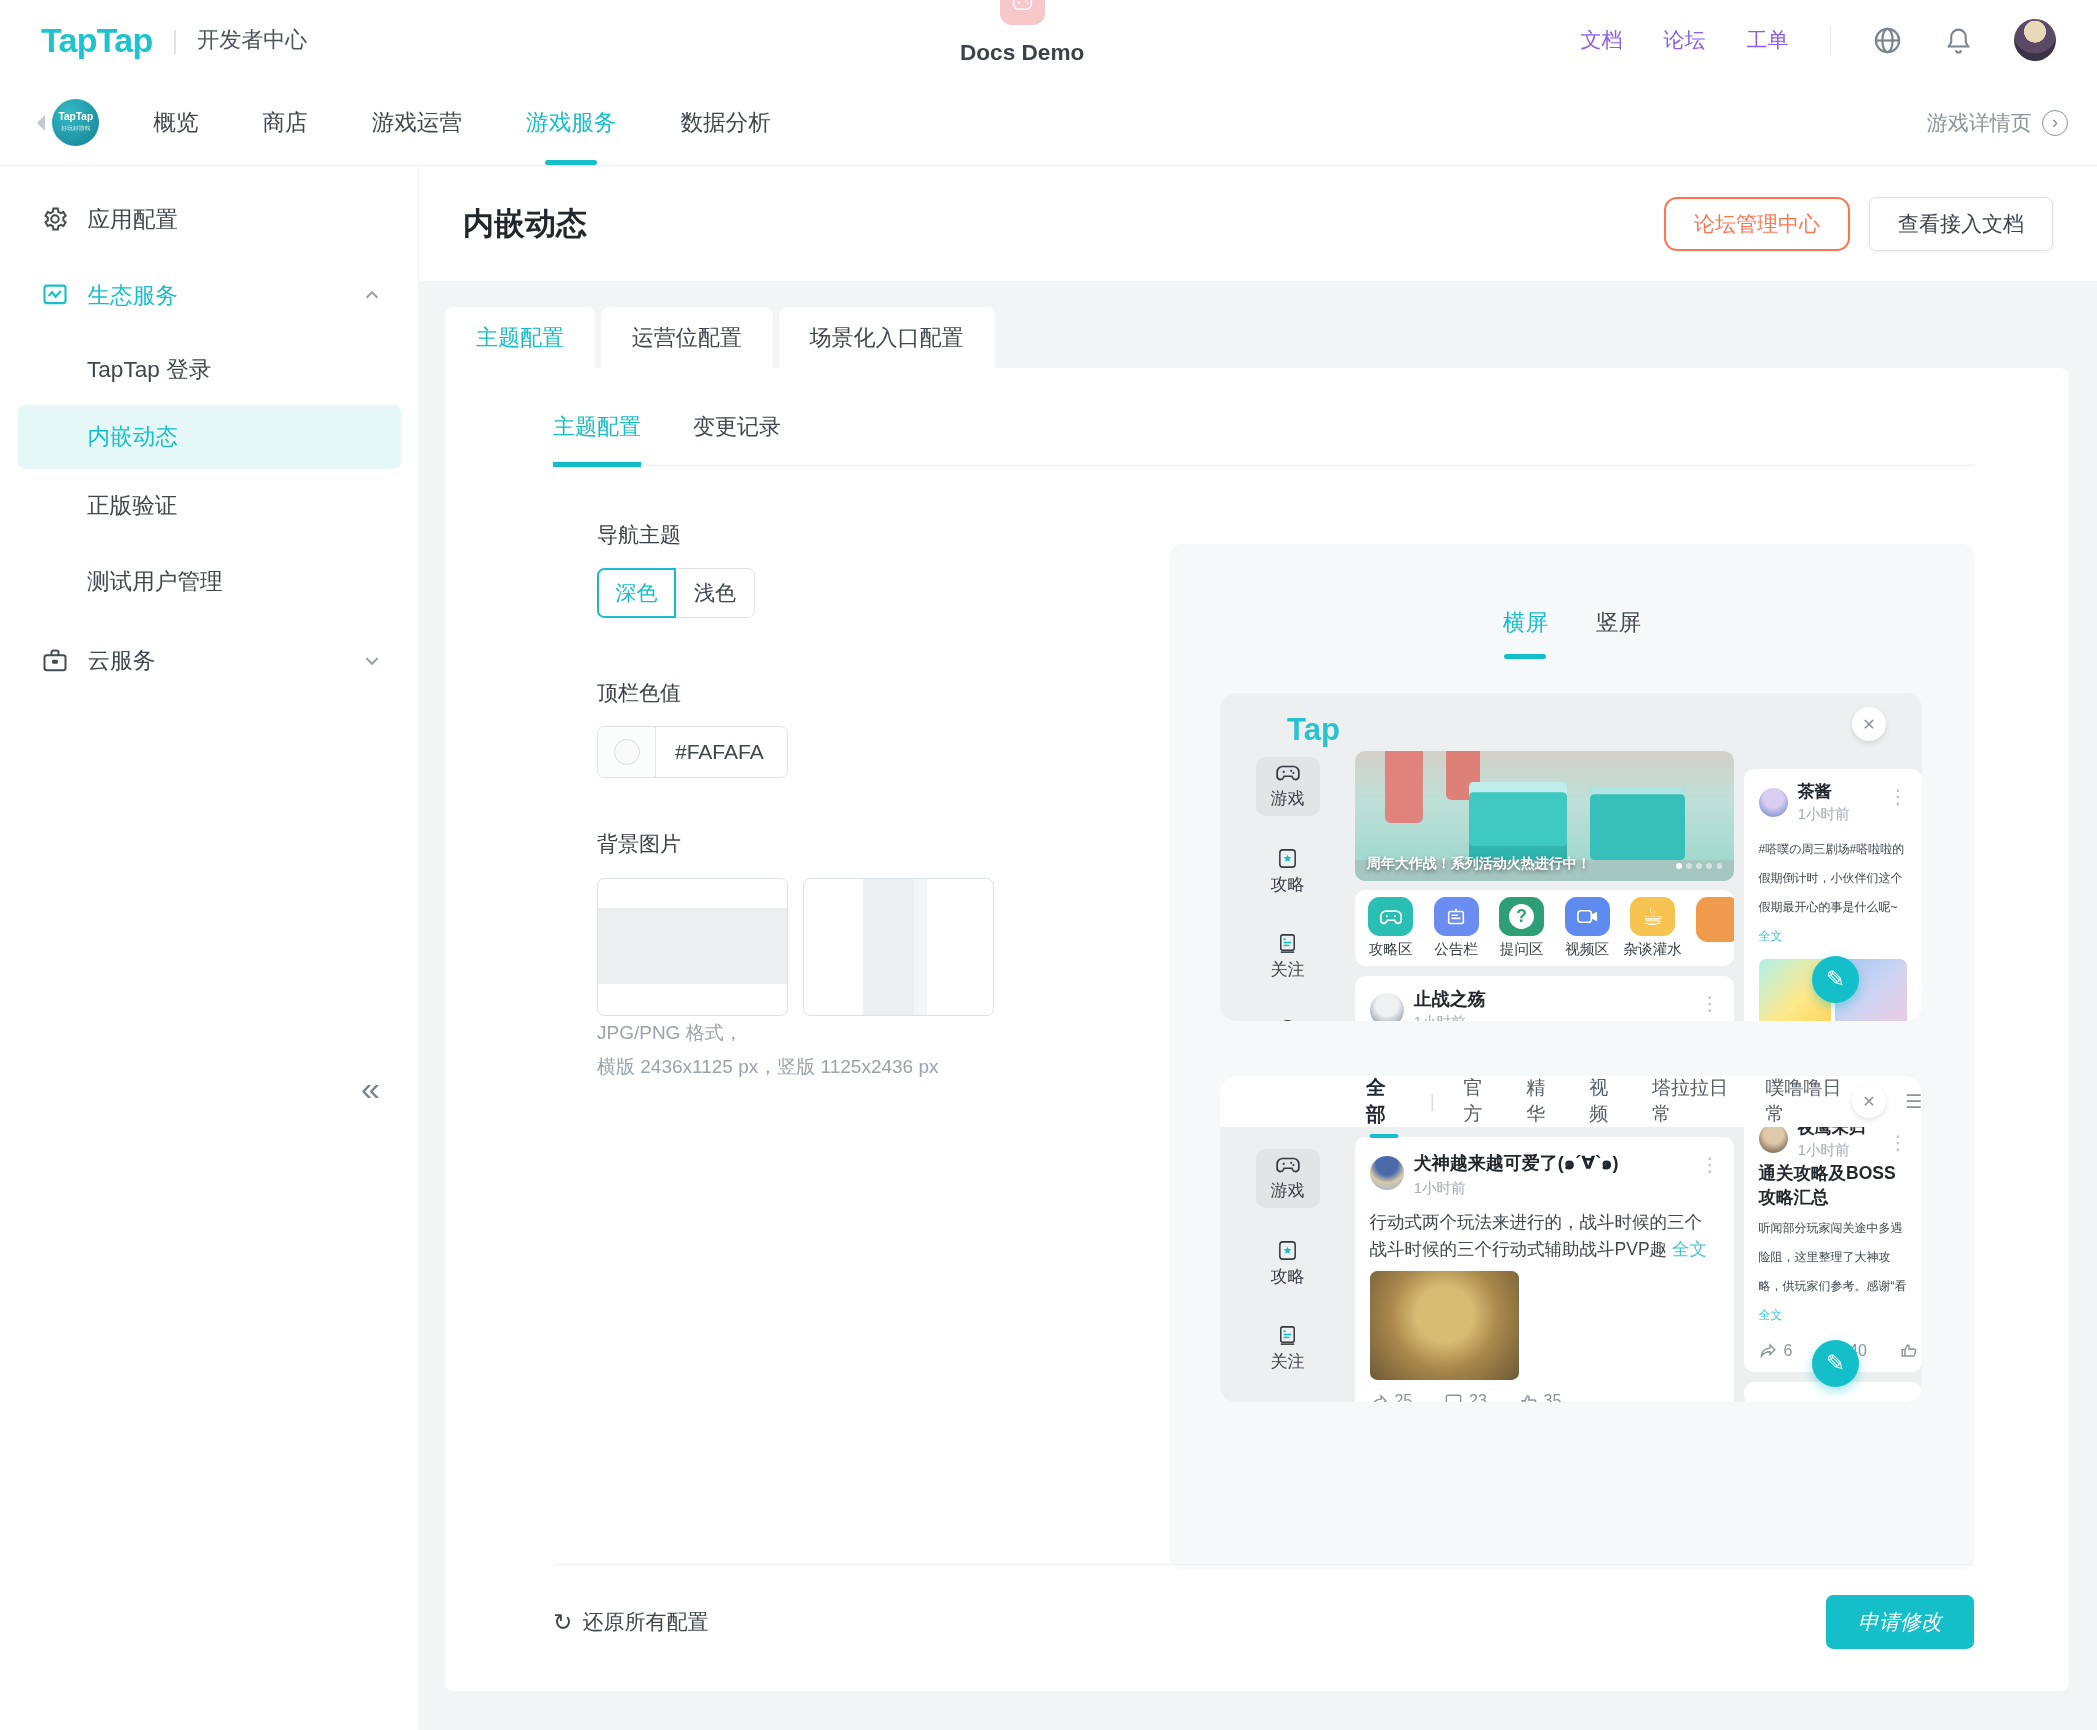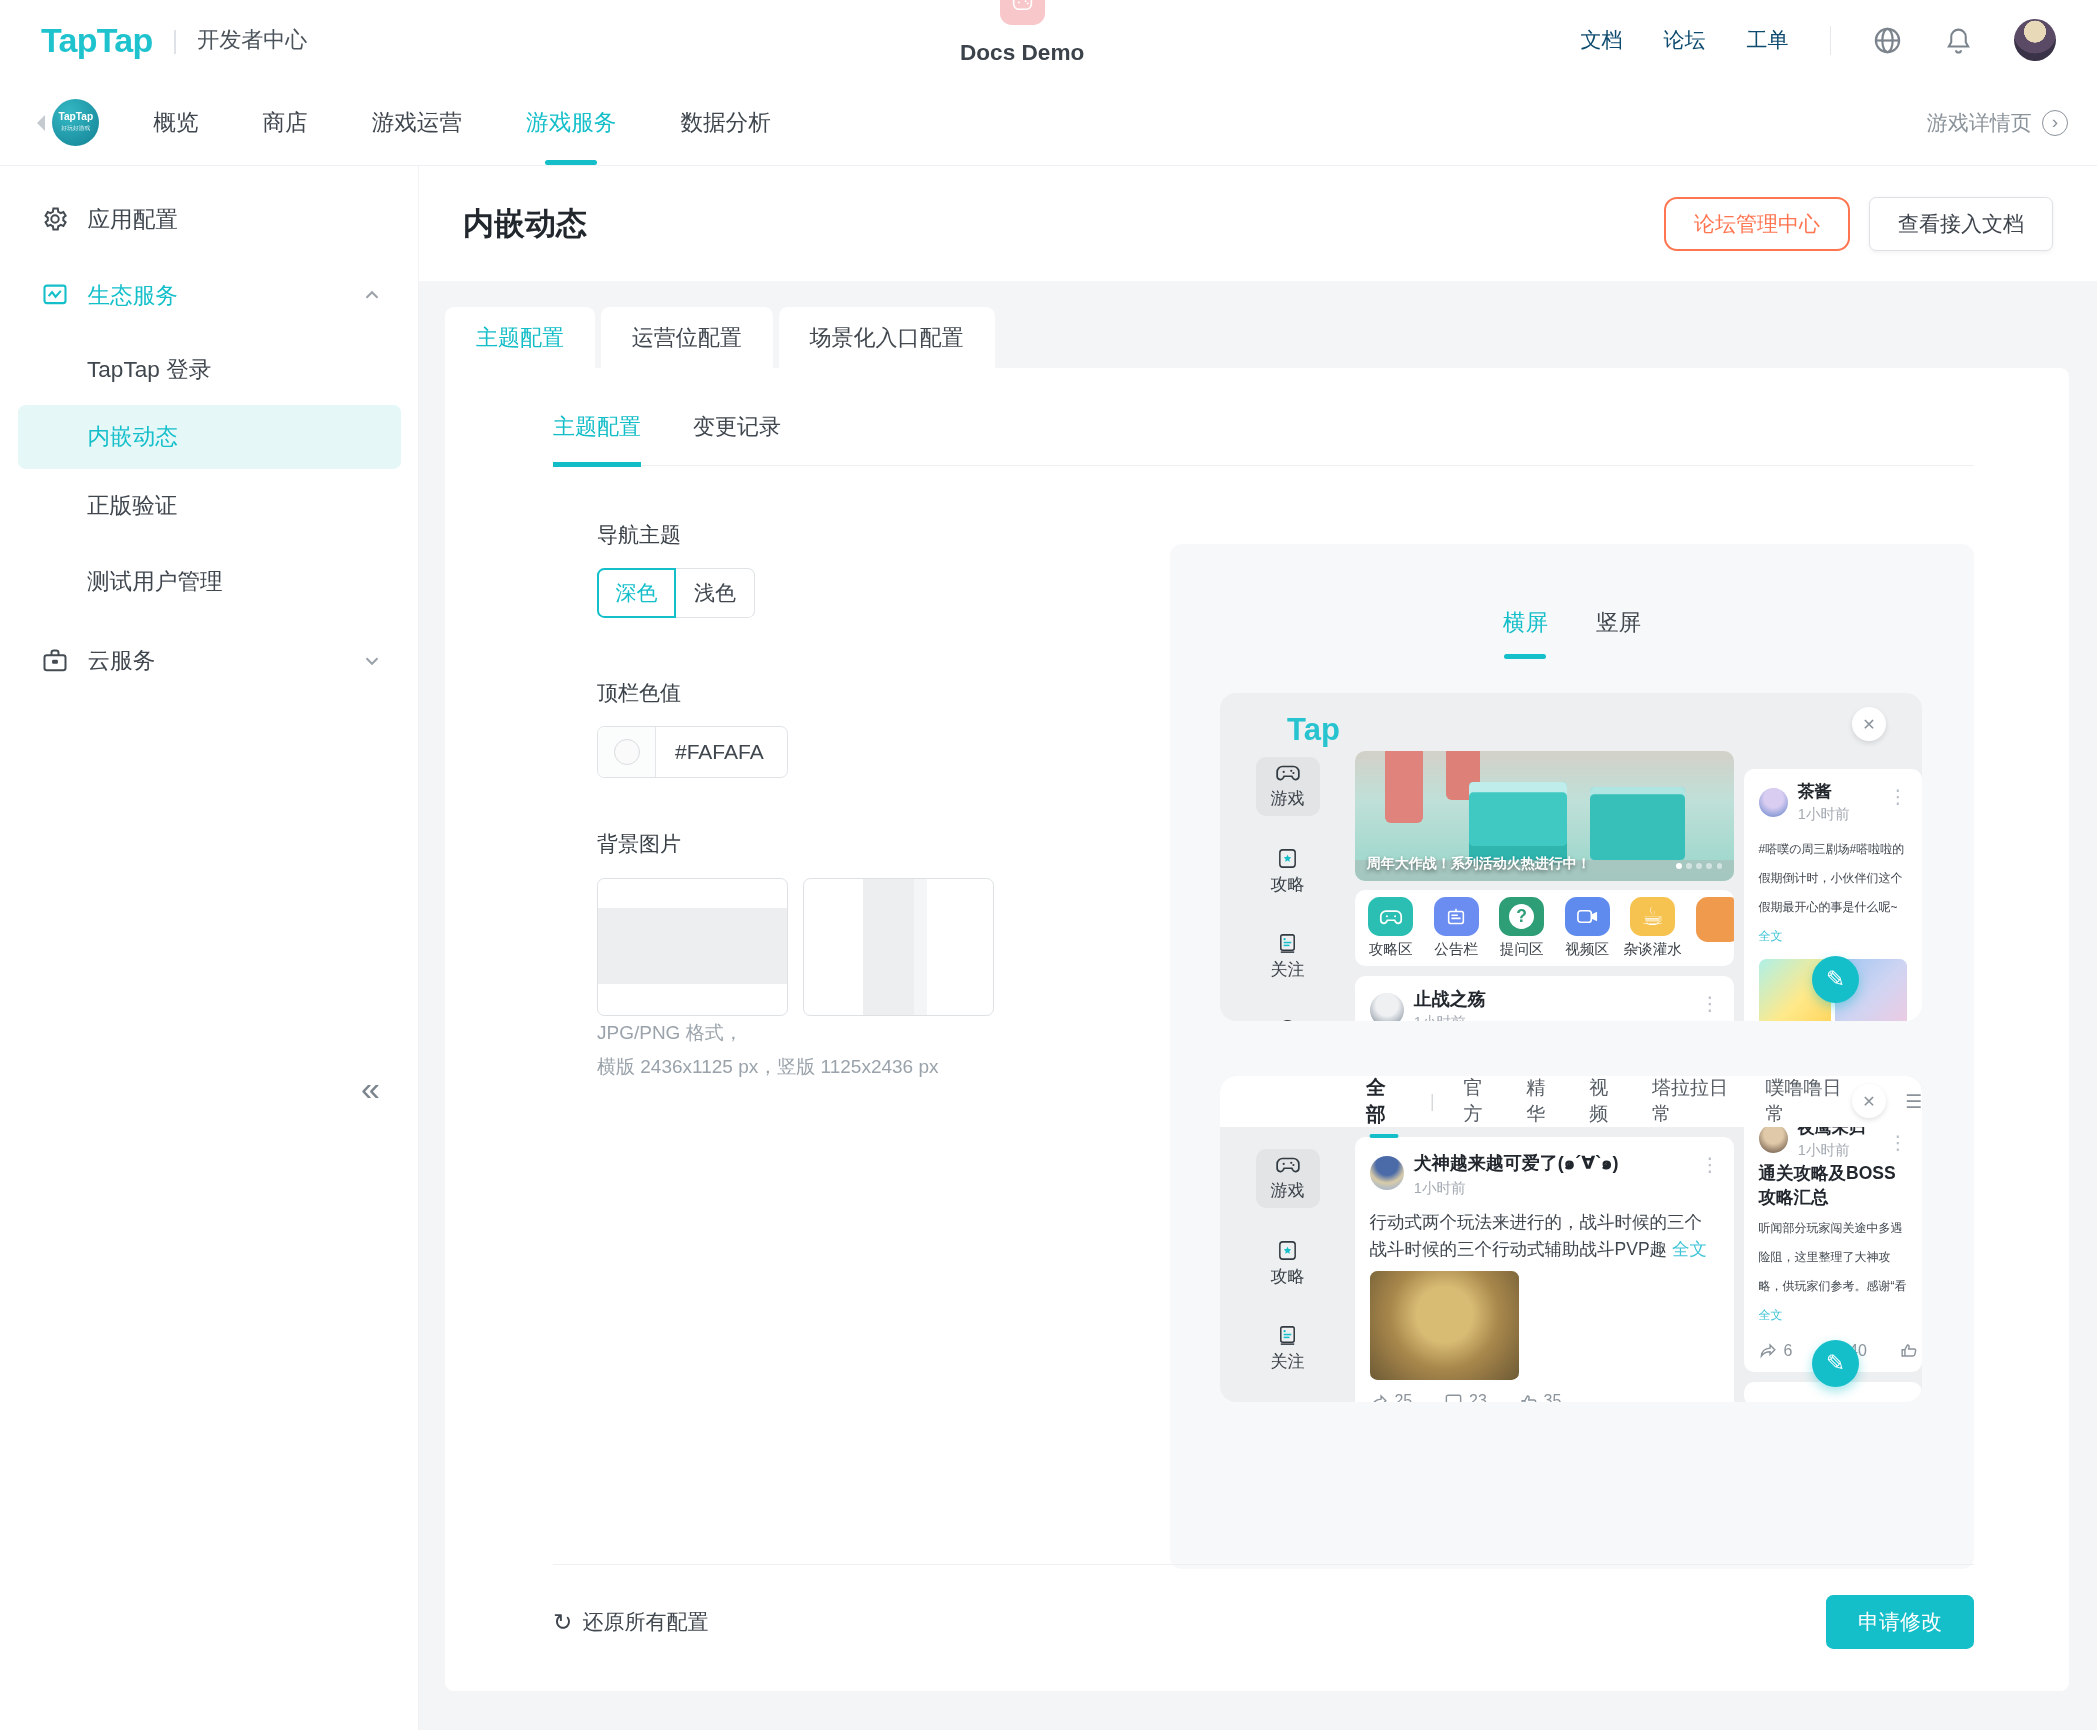--- a/index.html
+++ b/index.html
@@ -6,21 +6,21 @@
   html,body { width:2097px; height:1730px; overflow:hidden; background:#fff;
     font-family:"Liberation Sans","DejaVu Sans",sans-serif; color:#3a4148; }
   .hdr { height:80px; display:flex; align-items:center; padding:0 41px; position:relative; background:#fff; }
   .brand { font-size:34px; font-weight:bold; color:#1fc3ce; letter-spacing:-0.7px; }
   .hdr-sep { color:#dfe3e7; font-size:25px; margin:0 19px; }
   .hdr-section { font-size:22px; color:#4a525a; }
   .app-select { position:absolute; left:960px; display:flex; align-items:center; gap:14.6px; cursor:pointer;flex-direction:column; }
   .app-ico { width:45px; height:45px; border-radius:11.7px; background:#f8c7c9; display:flex; align-items:center; justify-content:center; }
   .app-name { font-size:22.6px; color:#3b424a; font-weight:bold; }
   .hdr-right { margin-left:auto; display:flex; align-items:center; gap:41px; }
-  .hdr-link { font-size:21px; color:#0c4a6e; cursor:pointer; }
+  .hdr-link { font-size:21px; color:#8b5cf6; cursor:pointer; }
   .vline { width:1.5px; height:29px; background:#e4e8eb; }
   .hicon { color:#7b838c; display:flex; }
   .avatar { width:42px; height:42px; border-radius:50%;
     background:radial-gradient(circle at 50% 30%, #e8d9b8 0 30%, #5a4a66 31% 60%, #3a3348 61%); }
   .topnav { height:86px; display:flex; align-items:center; padding:0 29px; border-bottom:1.5px solid #eef1f3; position:relative; background:#fff; }
   .back-tri { width:0; height:0; border:8.7px solid transparent; border-right-color:#c4cad0; margin-right:7.3px; }
   .gamebadge { width:47px; height:47px; border-radius:50%; background:radial-gradient(circle at 35% 30%, #35b9c4, #1b8fa0 75%);
     color:#fff; font-size:10.2px; font-weight:bold; display:flex; flex-direction:column; align-items:center; justify-content:center; line-height:10.2px; }
   .gamebadge small { font-size:5.8px; font-weight:normal; opacity:.85; }
   .topnav-tabs { display:flex; align-items:center; margin-left:22px; height:100%; }
@@ -130,21 +130,21 @@
   .dt { font-size:19px; color:#555c63; cursor:pointer; }
   .dt.all { font-size:19.7px; font-weight:bold; color:#22272e; position:relative; }
   .dt.all::after { content:""; position:absolute; left:50%; transform:translateX(-50%); bottom:-10.2px; width:29px; height:4.4px; border-radius:2.2px; background:#14bfca; }
   .dt-sep { color:#d6dadd; font-size:17.5px; }
   .dt-sort { margin-left:26px; color:#8b939b; font-size:19px; }
   .dev2 .dev-close { top:8.7px; }
   .foot-div { position:absolute; left:108px; right:95px; bottom:126px; height:1.5px; background:#eef0f2; }
   .foot-row { position:absolute; left:108px; right:95px; bottom:42px; display:flex; align-items:center; }
   .reset { display:flex; align-items:center; gap:10.2px; font-size:21px; color:#3f464e; cursor:pointer; }
   .reset .ric { font-size:23px; color:#3f464e; }
-  .btn-apply { margin-left:auto; height:54px; padding:0 32px; background:#14bfca; color:#fff; font-size:21px; border:none; border-radius:7.3px; display:flex; align-items:center; cursor:pointer; }
+  .btn-apply { margin-left:auto; height:54px; padding:0 32px; background:#14bfca; color:#fff; font-size:21px; border:none; border-radius:7.3px; display:flex; align-items:center; cursor:pointer;font-style:italic; }
   svg { display:block; }
   .av-silver { background:radial-gradient(circle at 50% 35%,#eef0f2 0 40%,#aeb6be 70%); }
   .av-purple { background:radial-gradient(circle at 50% 35%,#d9cdf2 0 40%,#8f9fd8 75%); }
   .av-cap    { background:radial-gradient(circle at 50% 25%,#4a6aa8 0 35%,#d8cba8 60%,#9fb4d4 90%); }
   .av-brown  { background:radial-gradient(circle at 50% 35%,#e0c9a8 0 40%,#8f7a66 75%); }
 </style>
 </head>
 <body>
 
 <div class="hdr">

